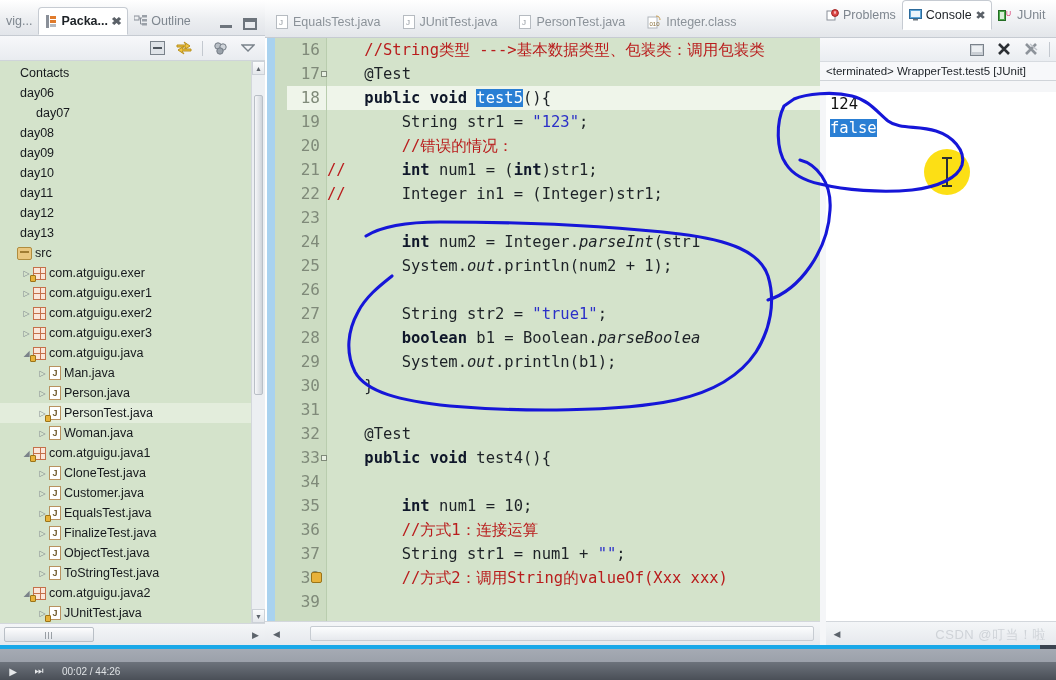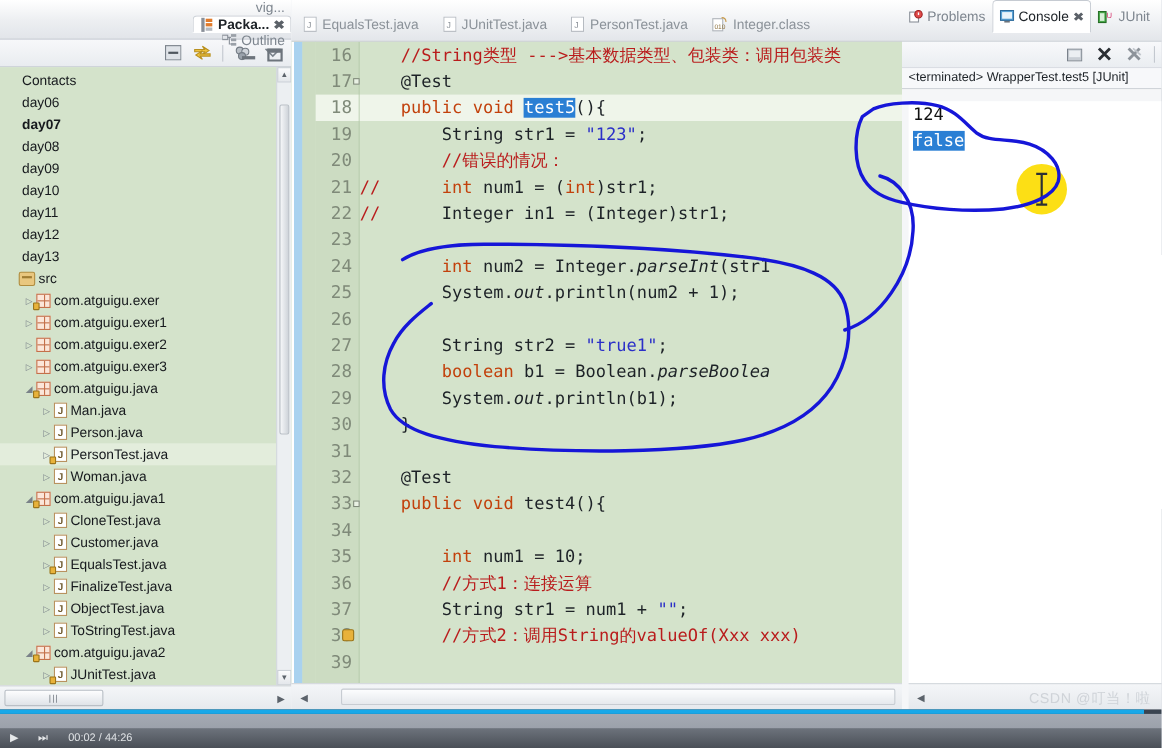--- a/index.html
+++ b/index.html
@@ -18,21 +18,21 @@
 
   
   #left {
     position: absolute; left: 0; top: 0; width: 265px; height: 645px;
     background: #eef0f3;
   }
   .tabstrip {
     position: relative; height: 36px;
     background: linear-gradient(180deg,#ffffff 0%, #eceef1 55%, #e2e5ea 100%);
     border-bottom: 1px solid #c6cbd2;
-    display: flex; align-items: flex-end; flex-direction: column;
+    display: flex; align-items: flex-end;
   }
   .vtab {
     height: 28px; display: flex; align-items: center; gap: 4px;
     padding: 0 6px; font-size: 12.5px; color: #7e868f;
   }
   .vtab.sel {
     background: #fff;
     border: 1px solid #c6cbd2; border-bottom: 1px solid #fff;
     border-radius: 4px 4px 0 0;
     color: #1d2227; font-weight: 600;
@@ -112,21 +112,21 @@
   .gutter { position:absolute; left:22px; top:0; bottom:0; width:40px; background:#ccdcc2;
             border-right:1px solid #b9cdae; }
   .codelines { position:absolute; left:62px; top:0; right:0; bottom:0; }
   .cline { height:24px; line-height:24px; font-family:"DejaVu Sans Mono", monospace;
            font-size:15.5px; white-space:pre; }
   .gline { height:24px; line-height:24px; text-align:right; padding-right:6px;
            font-family:"DejaVu Sans Mono", monospace; font-size:16px; color:#7f8a79; position:relative;}
   .gline .fold { position:absolute; right:-1px; top:9px; width:6px; height:6px;
                  border:1px solid #7f8a79; background:#e9f1e4; font-size:0;}
   .hl { background:#eff5ea; }
-  .kw { color:#c2410c; font-weight:400; }
+  .kw { color:#0f172a; font-weight:700; }
   .cm { color:#b91c1c; }
   .str { color:#2b30c8; }
   .sel { background:#2a7fd4; color:#fff; }
   .ital { font-style:italic; color:#1d2227; }
   .plain { color:#1d2227; }
   .warnicon{ position:absolute; left:24px; width:11px;height:11px;background:#e8b23a;
              border:1px solid #9b7418; border-radius:2px;}
   .ebottom{ position:absolute; left:0;right:0;bottom:0;height:24px;
             background:linear-gradient(180deg,#f4f6f8,#e6e9ed); border-top:1px solid #d3d7dc;
             display:flex; align-items:center;}
@@ -246,21 +246,21 @@
           <div class="trow" style="padding-left: 4px;">
             <span class="arrow"></span>
             <span class="icon" style="width:0"></span>
             <span class="tlabel">Contacts</span>
           </div>
           <div class="trow" style="padding-left: 4px;">
             <span class="arrow"></span>
             <span class="icon" style="width:0"></span>
             <span class="tlabel">day06</span>
           </div>
-          <div class="trow" style="padding-left: 4px; font-weight: bold;">
+          <div class="trow" style="padding-left: 20px;">
             <span class="arrow"></span>
             <span class="icon" style="width:0"></span>
             <span class="tlabel">day07</span>
           </div>
           <div class="trow" style="padding-left: 4px;">
             <span class="arrow"></span>
             <span class="icon" style="width:0"></span>
             <span class="tlabel">day08</span>
           </div>
           <div class="trow" style="padding-left: 4px;">

